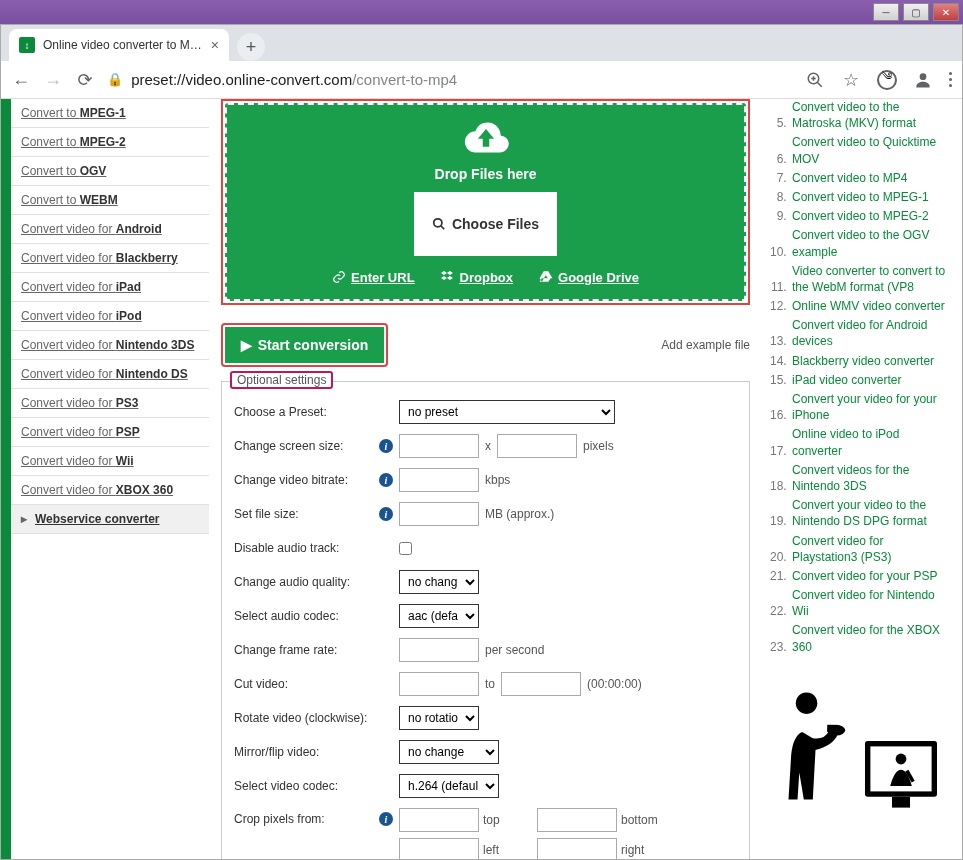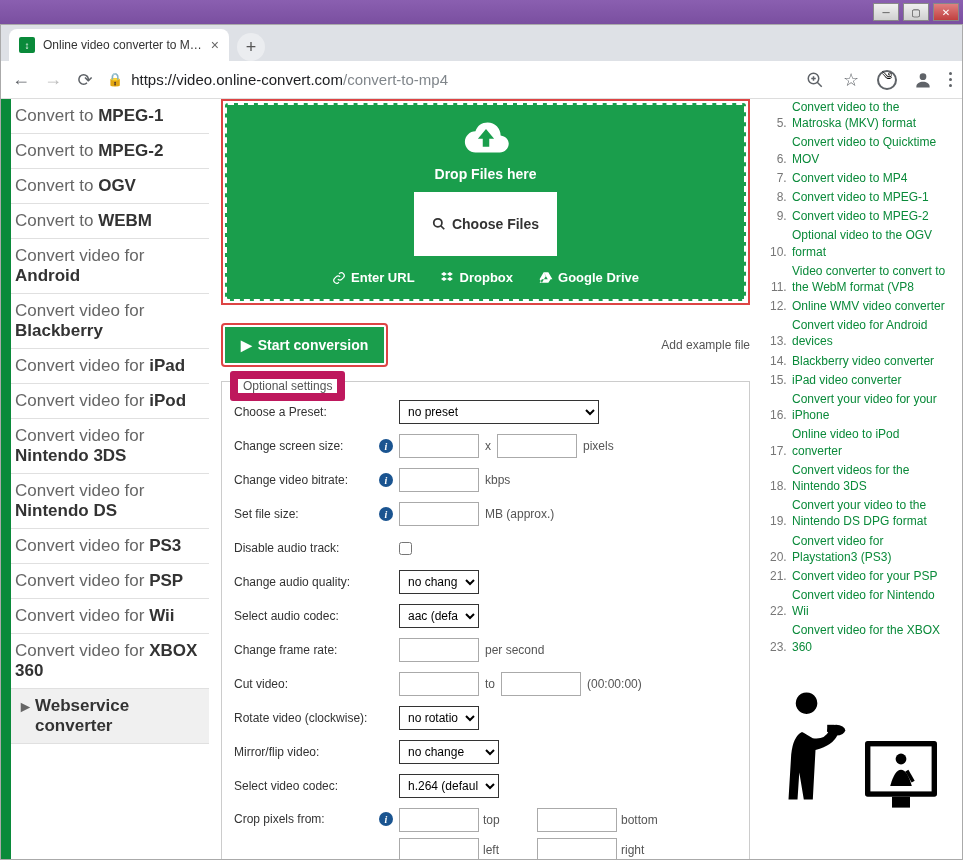--- a/index.html
+++ b/index.html
@@ -27,52 +27,52 @@
 .right-icons { display: flex; gap: 16px; align-items: center; }
 .circ-icon { width: 20px; height: 20px; border-radius: 50%; border: 2px solid #5f6368; display: flex; align-items: center; justify-content: center; font-size: 11px; }
 .dots-vertical { display: flex; flex-direction: column; gap: 3px; }
 .dots-vertical span { width: 3px; height: 3px; background: #5f6368; border-radius: 50%; }
 
 .page-content { flex: 1; overflow-y: scroll; overflow-x: hidden; background: white; }
 .page-inner { display: flex; }
 
 
 .sidebar { width: 208px; flex-shrink: 0; border-left: 10px solid #0a8a3a; }
-.sidebar-item { padding: 7px 10px 7px 4px; border-bottom: 1px solid #e0e0e0; color: #666; font-size: 17px; }
+.sidebar-item { padding: 7px 10px 7px 10px; border-bottom: 1px solid #e0e0e0; color: #666; font-size: 12px; text-decoration: underline; }
 .sidebar-item b { color: #333; }
 .sidebar-item.heading { font-weight: bold; color: #333; background: #f0f0f0; position: relative; padding-left: 24px; }
 .sidebar-item.heading::before { content: "▸"; position: absolute; left: 10px; color: #666; }
 
 
 .main { flex: 1; padding: 0 12px; min-width: 0; }
 .dropzone-wrap { border: 2px solid #d44; border-radius: 0; padding: 2px; margin-bottom: 18px; }
 .dropzone { background: #1a9e4c; border: 2px dashed white; border-radius: 3px; padding: 12px 10px 14px; text-align: center; color: white; }
 .cloud-icon { margin: 0 auto 6px; }
 .cloud-icon svg { width: 52px; height: 40px; }
 .drop-text { font-size: 14px; font-weight: bold; margin-bottom: 10px; }
 .choose-btn { background: white; color: #333; border: none; padding: 24px 18px; font-size: 14px; font-weight: bold; display: inline-flex; align-items: center; gap: 6px; }
 .drop-links { margin-top: 14px; display: flex; justify-content: center; gap: 26px; font-size: 13px; font-weight: bold; }
-.drop-links span { display: inline-flex; align-items: center; gap: 5px; }
+.drop-links span { display: inline-flex; gap: 5px; text-decoration: underline; }
 
 .startbar { display: flex; justify-content: space-between; align-items: center; margin-bottom: 14px; }
 .start-btn-wrap { border: 2px solid #d44; border-radius: 4px; padding: 2px; }
 .start-btn { background: #1a9e4c; color: white; border: none; padding: 10px 16px; font-size: 14px; font-weight: bold; display: inline-flex; align-items: center; gap: 6px; }
 .example-link { color: #555; font-size: 12px; }
 
 .panel { border: 1px solid #ccc; position: relative; padding: 18px 12px 12px; margin-bottom: 16px; }
 .panel-legend { position: absolute; top: -9px; left: 8px; background: white; padding: 0 5px; font-size: 12px; color: #555; }
-.panel-legend.hl { border: 8px solid #be185d; border-radius: 3px; top: -11px; text-align: right; }
+.panel-legend.hl { border: 2px solid #be185d; border-radius: 3px; top: -11px; text-align: right; }
 
 .row { display: flex; align-items: center; margin-bottom: 10px; min-height: 24px; }
 .row-label { width: 165px; color: #333; font-size: 12px; display: flex; align-items: center; justify-content: space-between; padding-right: 6px; }
 .info-icon { width: 14px; height: 14px; border-radius: 50%; background: #1a5490; color: white; font-size: 10px; font-weight: bold; display: inline-flex; align-items: center; justify-content: center; font-style: italic; font-family: Georgia, serif; }
 .row-ctrl { display: flex; align-items: center; gap: 6px; font-size: 12px; color: #555; }
 .row-ctrl input[type=text] { width: 80px; height: 24px; border: 1px solid #aaa; padding: 0 5px; font-size: 12px; }
 .row-ctrl select { height: 24px; border: 1px solid #333; background: white; font-size: 12px; padding: 0 4px; }
-.row-ctrl select.w1 { width: 200px; }
+.row-ctrl select.w1 { width: 216px; }
 .row-ctrl select.w2 { width: 80px; }
 .row-ctrl select.w3 { width: 100px; }
 .crop-grid { display: grid; grid-template-columns: 80px 50px 80px 50px; gap: 6px 4px; align-items: center; font-size: 12px; color: #555; }
 .crop-grid input { height: 24px; border: 1px solid #aaa; width: 80px; padding: 0 5px; }
 
 
 .rightcol { width: 200px; flex-shrink: 0; padding: 0 10px 0 4px; }
 .rightcol ol { list-style: decimal; padding-left: 24px; color: #777; font-size: 12px; }
 .rightcol ol li { margin-bottom: 3px; padding-left: 2px; }
 .rightcol ol li a { color: #0a8a3a; text-decoration: none; line-height: 1.35; display: inline-block; }
@@ -102,21 +102,21 @@
     </div>
     <div class="new-tab">+</div>
   </div>
 
   <div class="addr-bar">
     <span class="nav-icon">←</span>
     <span class="nav-icon disabled">→</span>
     <span class="nav-icon">⟳</span>
     <div class="url-box">
       <span class="lock-icon">🔒</span>
-      <span><span>https://video.online-convert.com</span><span class="path">/convert-to-mp4</span></span>
+      <span><span>preset://video.online-convert.com</span><span class="path">/convert-to-mp4</span></span>
     </div>
     <div class="right-icons">
       <span class="nav-icon">
           <svg width="18" height="18" viewBox="0 0 24 24" fill="none" stroke="#5f6368" stroke-width="2">
             <circle cx="10" cy="10" r="7"></circle>
             <line x1="15" y1="15" x2="21" y2="21"></line>
             <line x1="7" y1="10" x2="13" y2="10"></line>
             <line x1="10" y1="7" x2="10" y2="13"></line>
           </svg>
         </span>
@@ -350,21 +350,21 @@
 
       </div>
 
       <div class="rightcol">
         <ol id="rightlist" start="5">
             <li><a>Convert video to the Matroska (MKV) format</a></li>
             <li><a>Convert video to Quicktime MOV</a></li>
             <li><a>Convert video to MP4</a></li>
             <li><a>Convert video to MPEG-1</a></li>
             <li><a>Convert video to MPEG-2</a></li>
-            <li><a>Optional video to the OGV format</a></li>
+            <li><a>Convert video to the OGV example</a></li>
             <li><a>Video converter to convert to the WebM format (VP8</a></li>
             <li><a>Online WMV video converter</a></li>
             <li><a>Convert video for Android devices</a></li>
             <li><a>Blackberry video converter</a></li>
             <li><a>iPad video converter</a></li>
             <li><a>Convert your video for your iPhone</a></li>
             <li><a>Online video to iPod converter</a></li>
             <li><a>Convert videos for the Nintendo 3DS</a></li>
             <li><a>Convert your video to the Nintendo DS DPG format</a></li>
             <li><a>Convert video for Playstation3 (PS3)</a></li>

